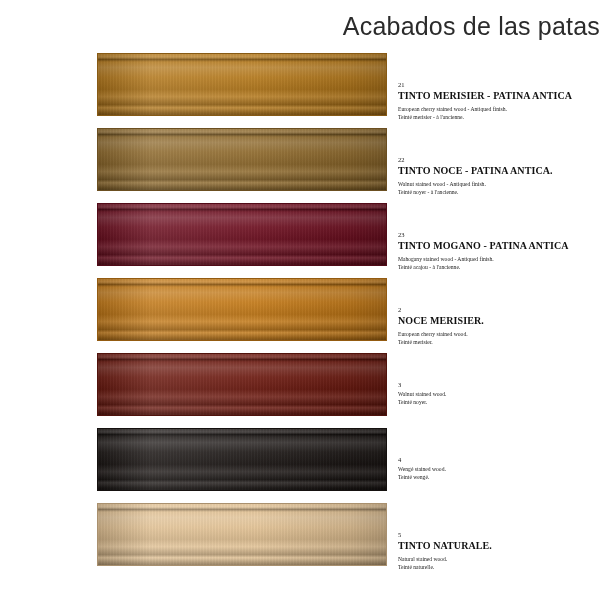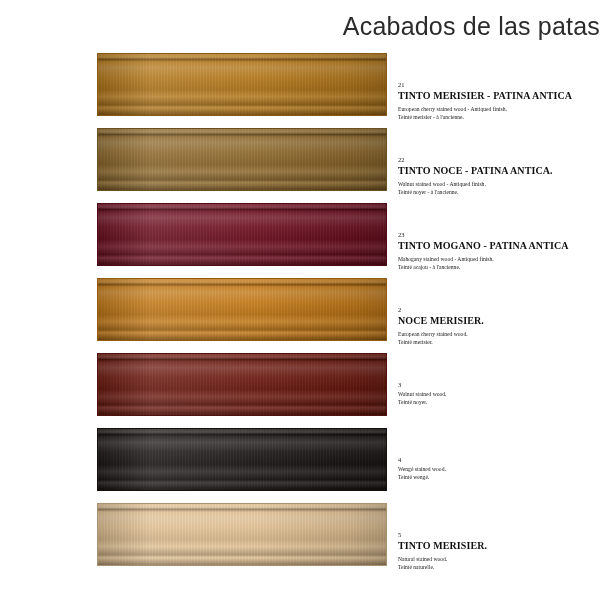--- a/index.html
+++ b/index.html
@@ -206,20 +206,20 @@
     </div>
 
     <div class="swatch-row">
       <div class="sample" style="background-color: rgb(226, 193, 147);">
         <div class="grain"></div>
         <div class="profile"></div>
         <div class="sheen"></div>
       </div>
       <div class="info">
         <div class="code">5</div>
-        <div class="name">TINTO MERISIER.</div>
+        <div class="name">TINTO NATURALE.</div>
         <div class="desc-en">Natural stained wood.</div>
         <div class="desc-fr">Teinté naturelle.</div>
       </div>
     </div>
 
   </div>
 </div>
 
 </body></html>

